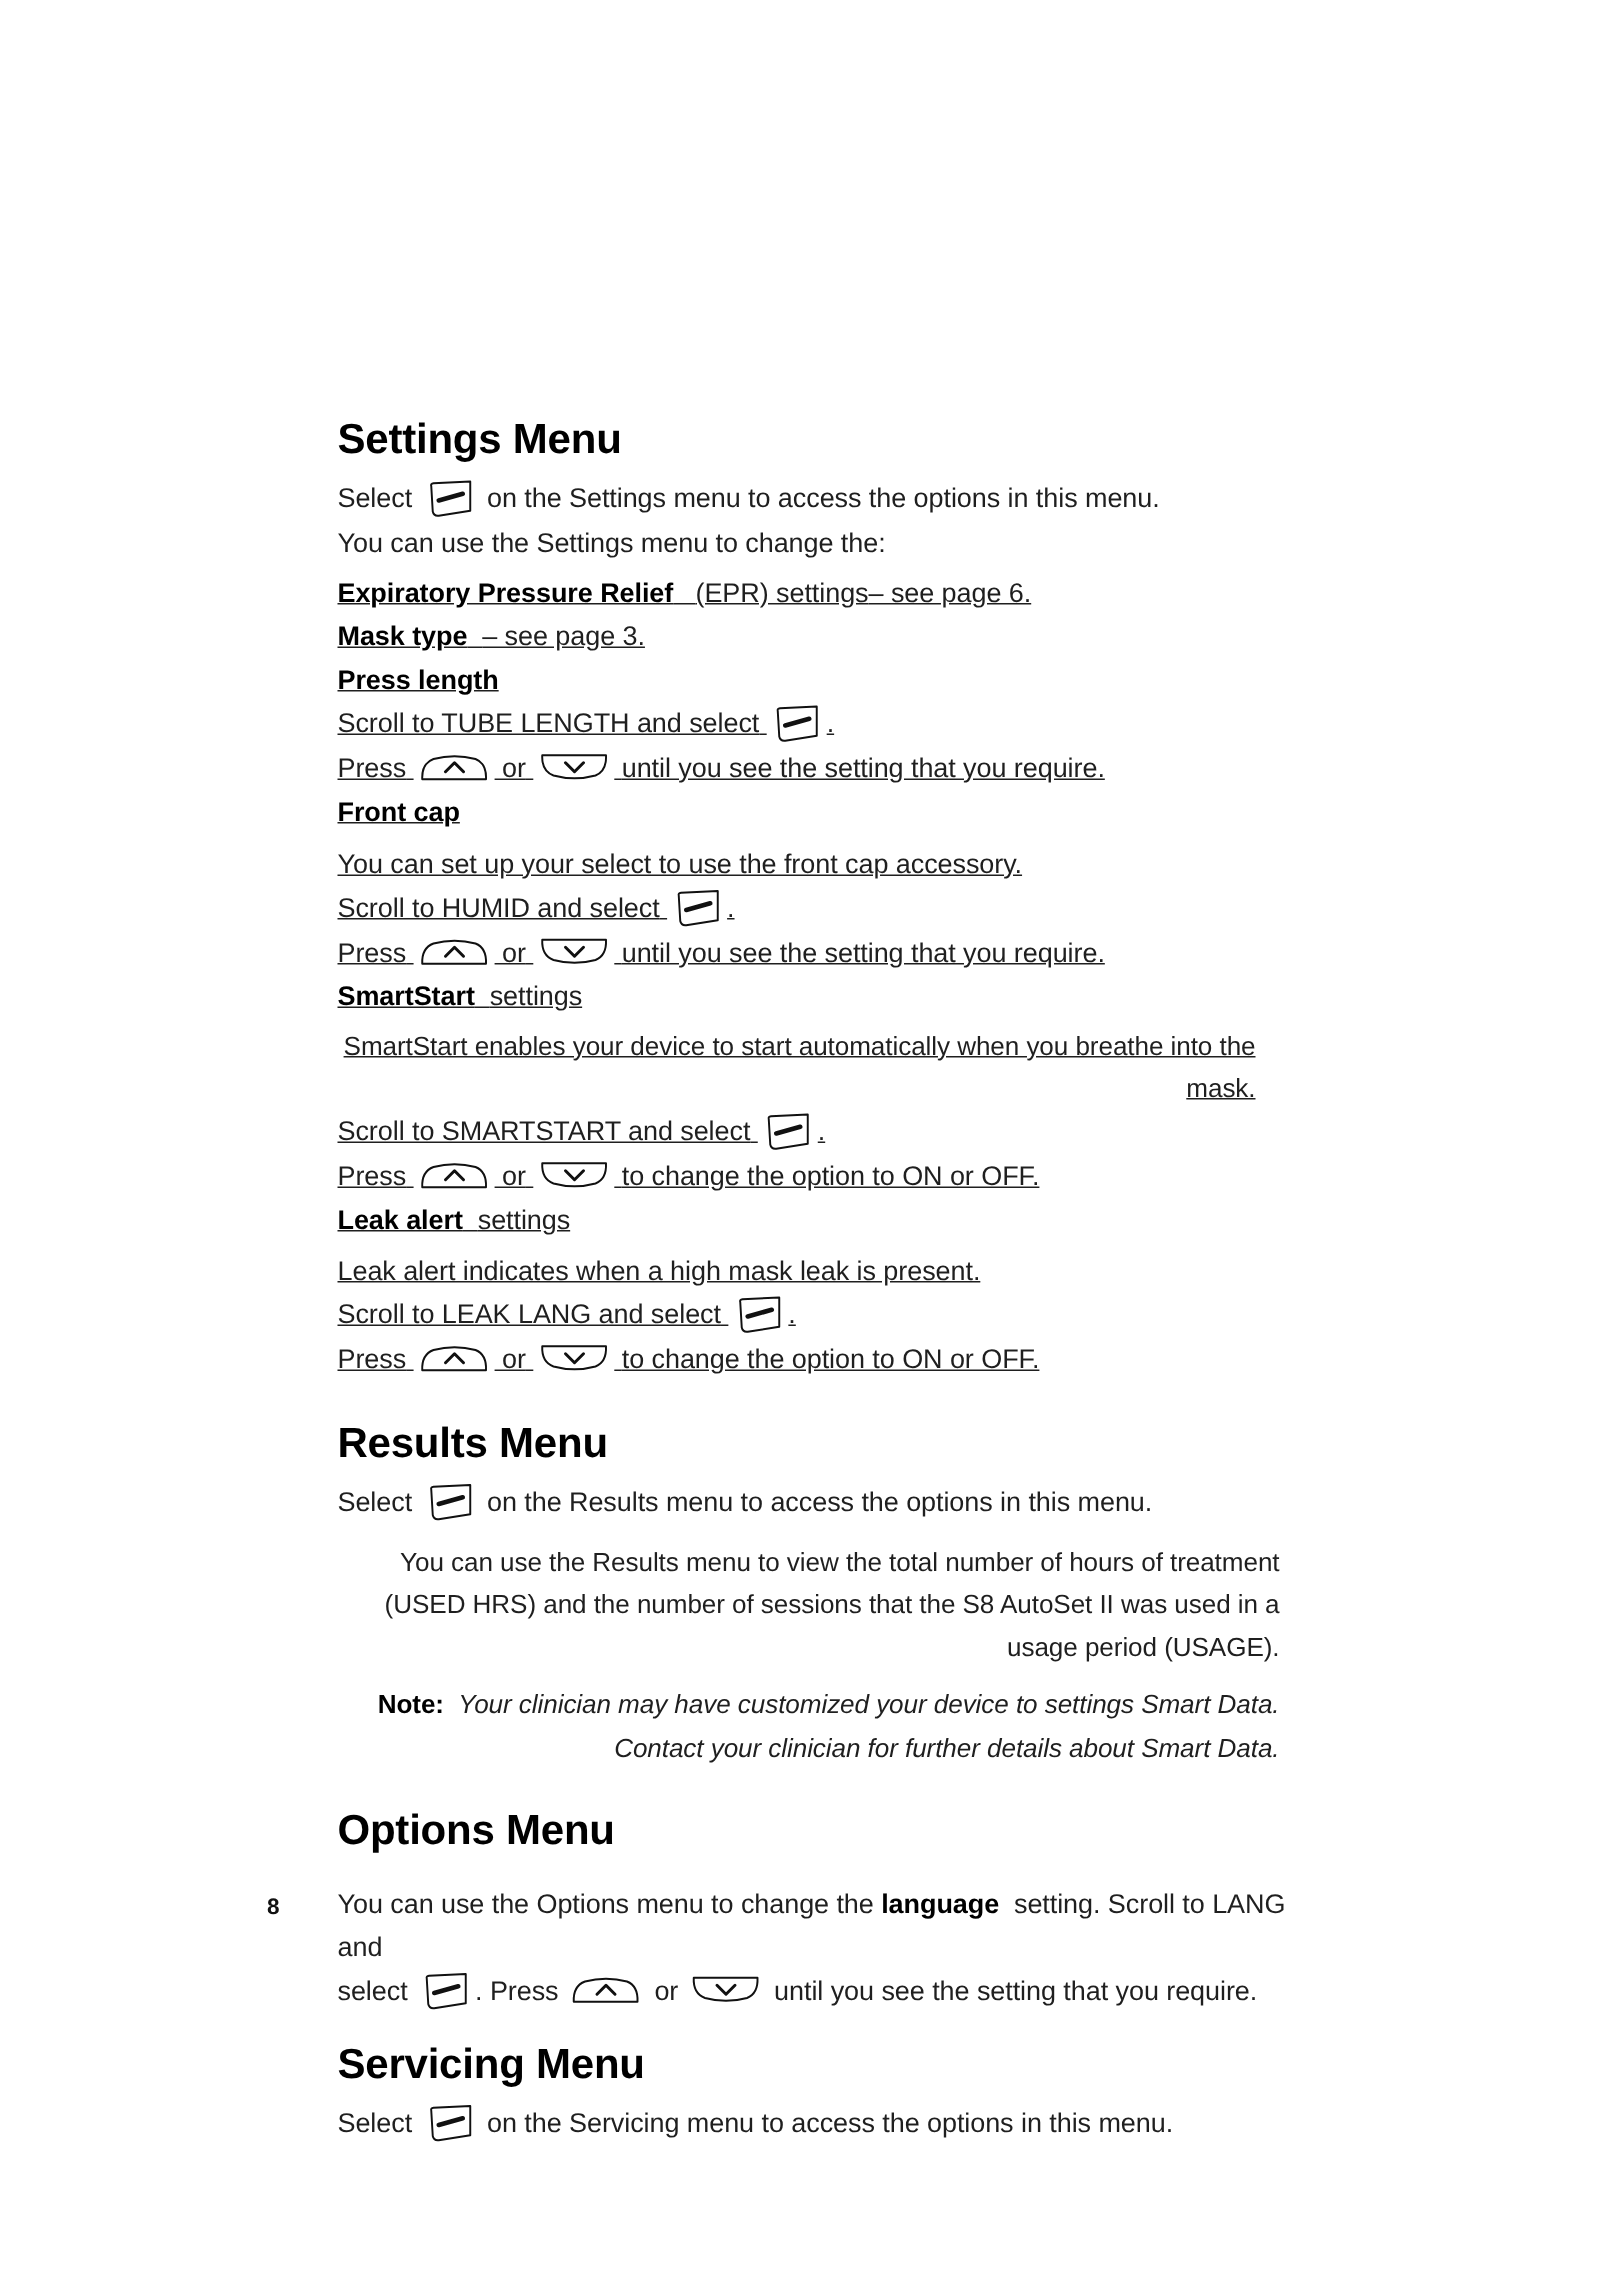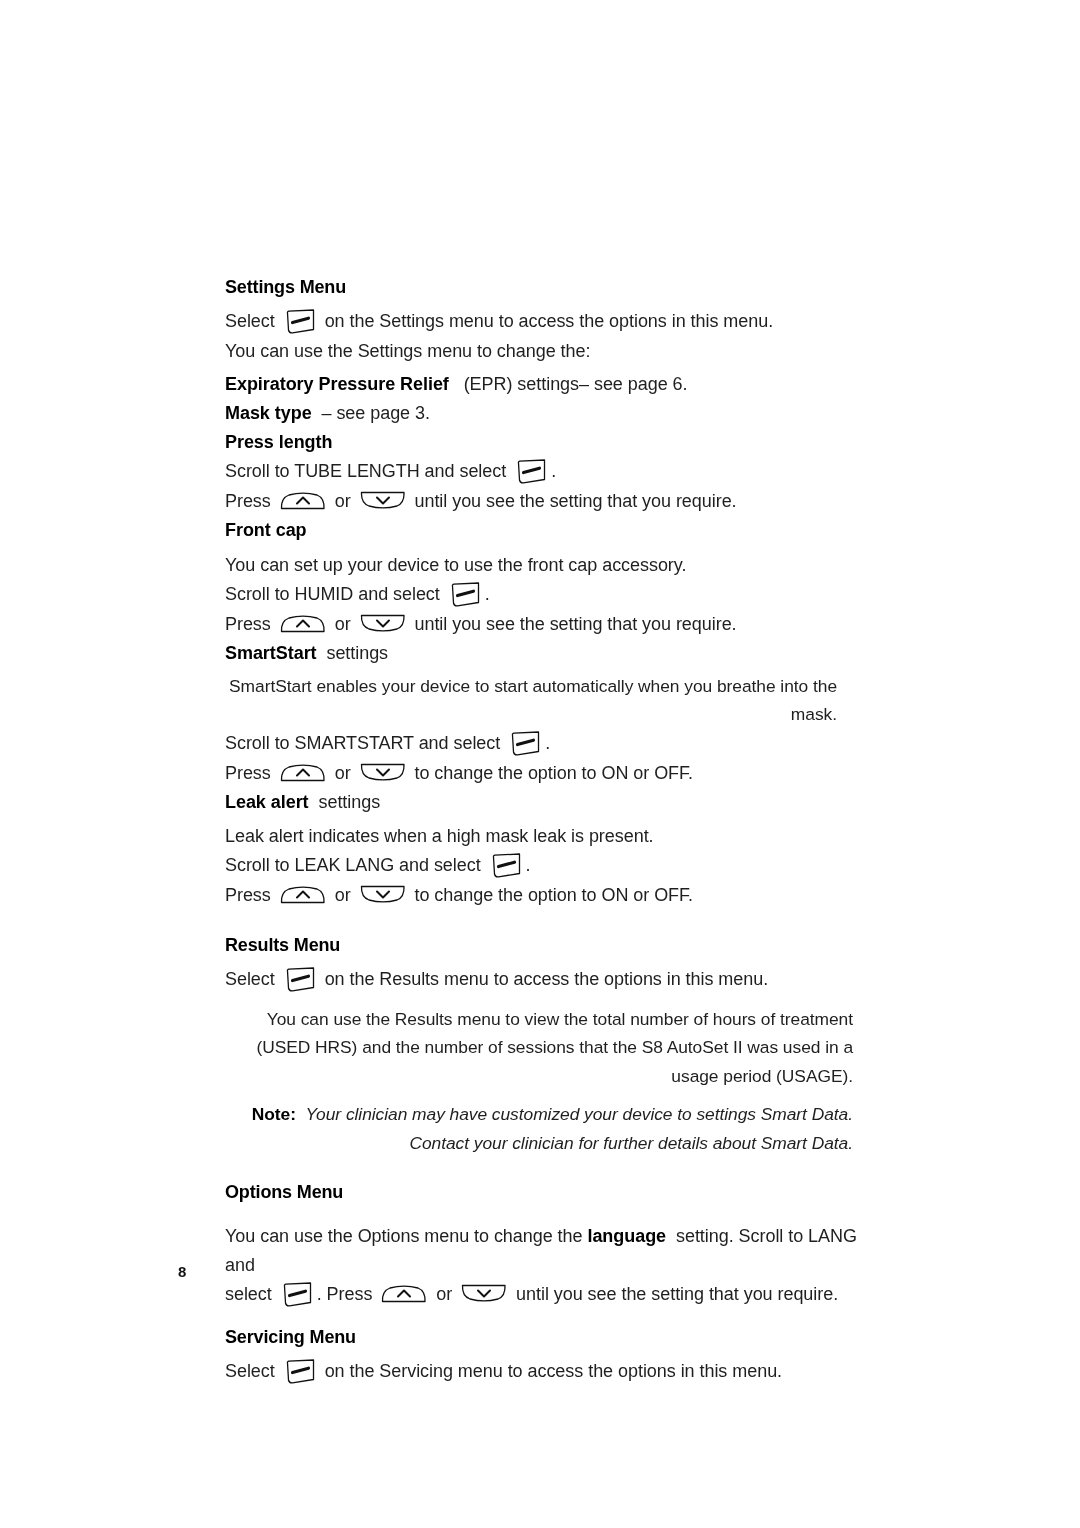--- a/index.html
+++ b/index.html
@@ -26,21 +26,21 @@
   }
 
   .content {
     position: absolute;
     left: 225px;
     top: 278px;
     width: 640px;
   }
 
   h2.section-heading {
-    font-size: 18px;
+    font-size: 28px;
     font-weight: bold;
     letter-spacing: -0.15px;
     margin: 0;
     padding: 0;
     line-height: 1.1;
     color: #000;
   }
 
   .gap-after-heading { height: 9px; }
 
@@ -60,20 +60,21 @@
     margin: 0;
     padding: 0;
     font-weight: 400;
     color: #1f1f1f;
     letter-spacing: -0.05px;
     text-align: right;
   }
 
   .indent {
     margin-left: 26px;
+    text-decoration: underline;
   }
 
   .semibold {
     font-weight: 600;
     color: #000;
   }
 
   .bold {
     font-weight: bold;
     color: #000;
@@ -180,21 +181,21 @@
       </span>
       <span>until you see the setting that you require.</span>
     </p>
 
     <p class="body-line indent">
       <span class="semibold">Front cap</span>
     </p>
 
     <div style="height:6px"></div>
 
-    <p class="body-line indent">You can set up your device to use the front cap accessory.</p>
+    <p class="body-line indent">You can set up your select to use the front cap accessory.</p>
 
     <p class="body-line indent">
       <span>Scroll to HUMID and select</span>
       <span class="icon-select">
         <svg viewBox="0 0 34 30" width="34" height="30" aria-hidden="true">
           <path d="M3.5 6 Q3 4.5 5 4.2 L29.5 3 L29.5 22.5 L8.5 25.8 Q5.2 26.2 4.5 23 Z" fill="none" stroke="#111" stroke-width="1.3" stroke-linejoin="round"></path>
           <path d="M8.5 15.6 L24.5 11.2" stroke="#111" stroke-width="3.1" stroke-linecap="round" fill="none"></path>
         </svg>
       </span><span>.</span>
     </p>

